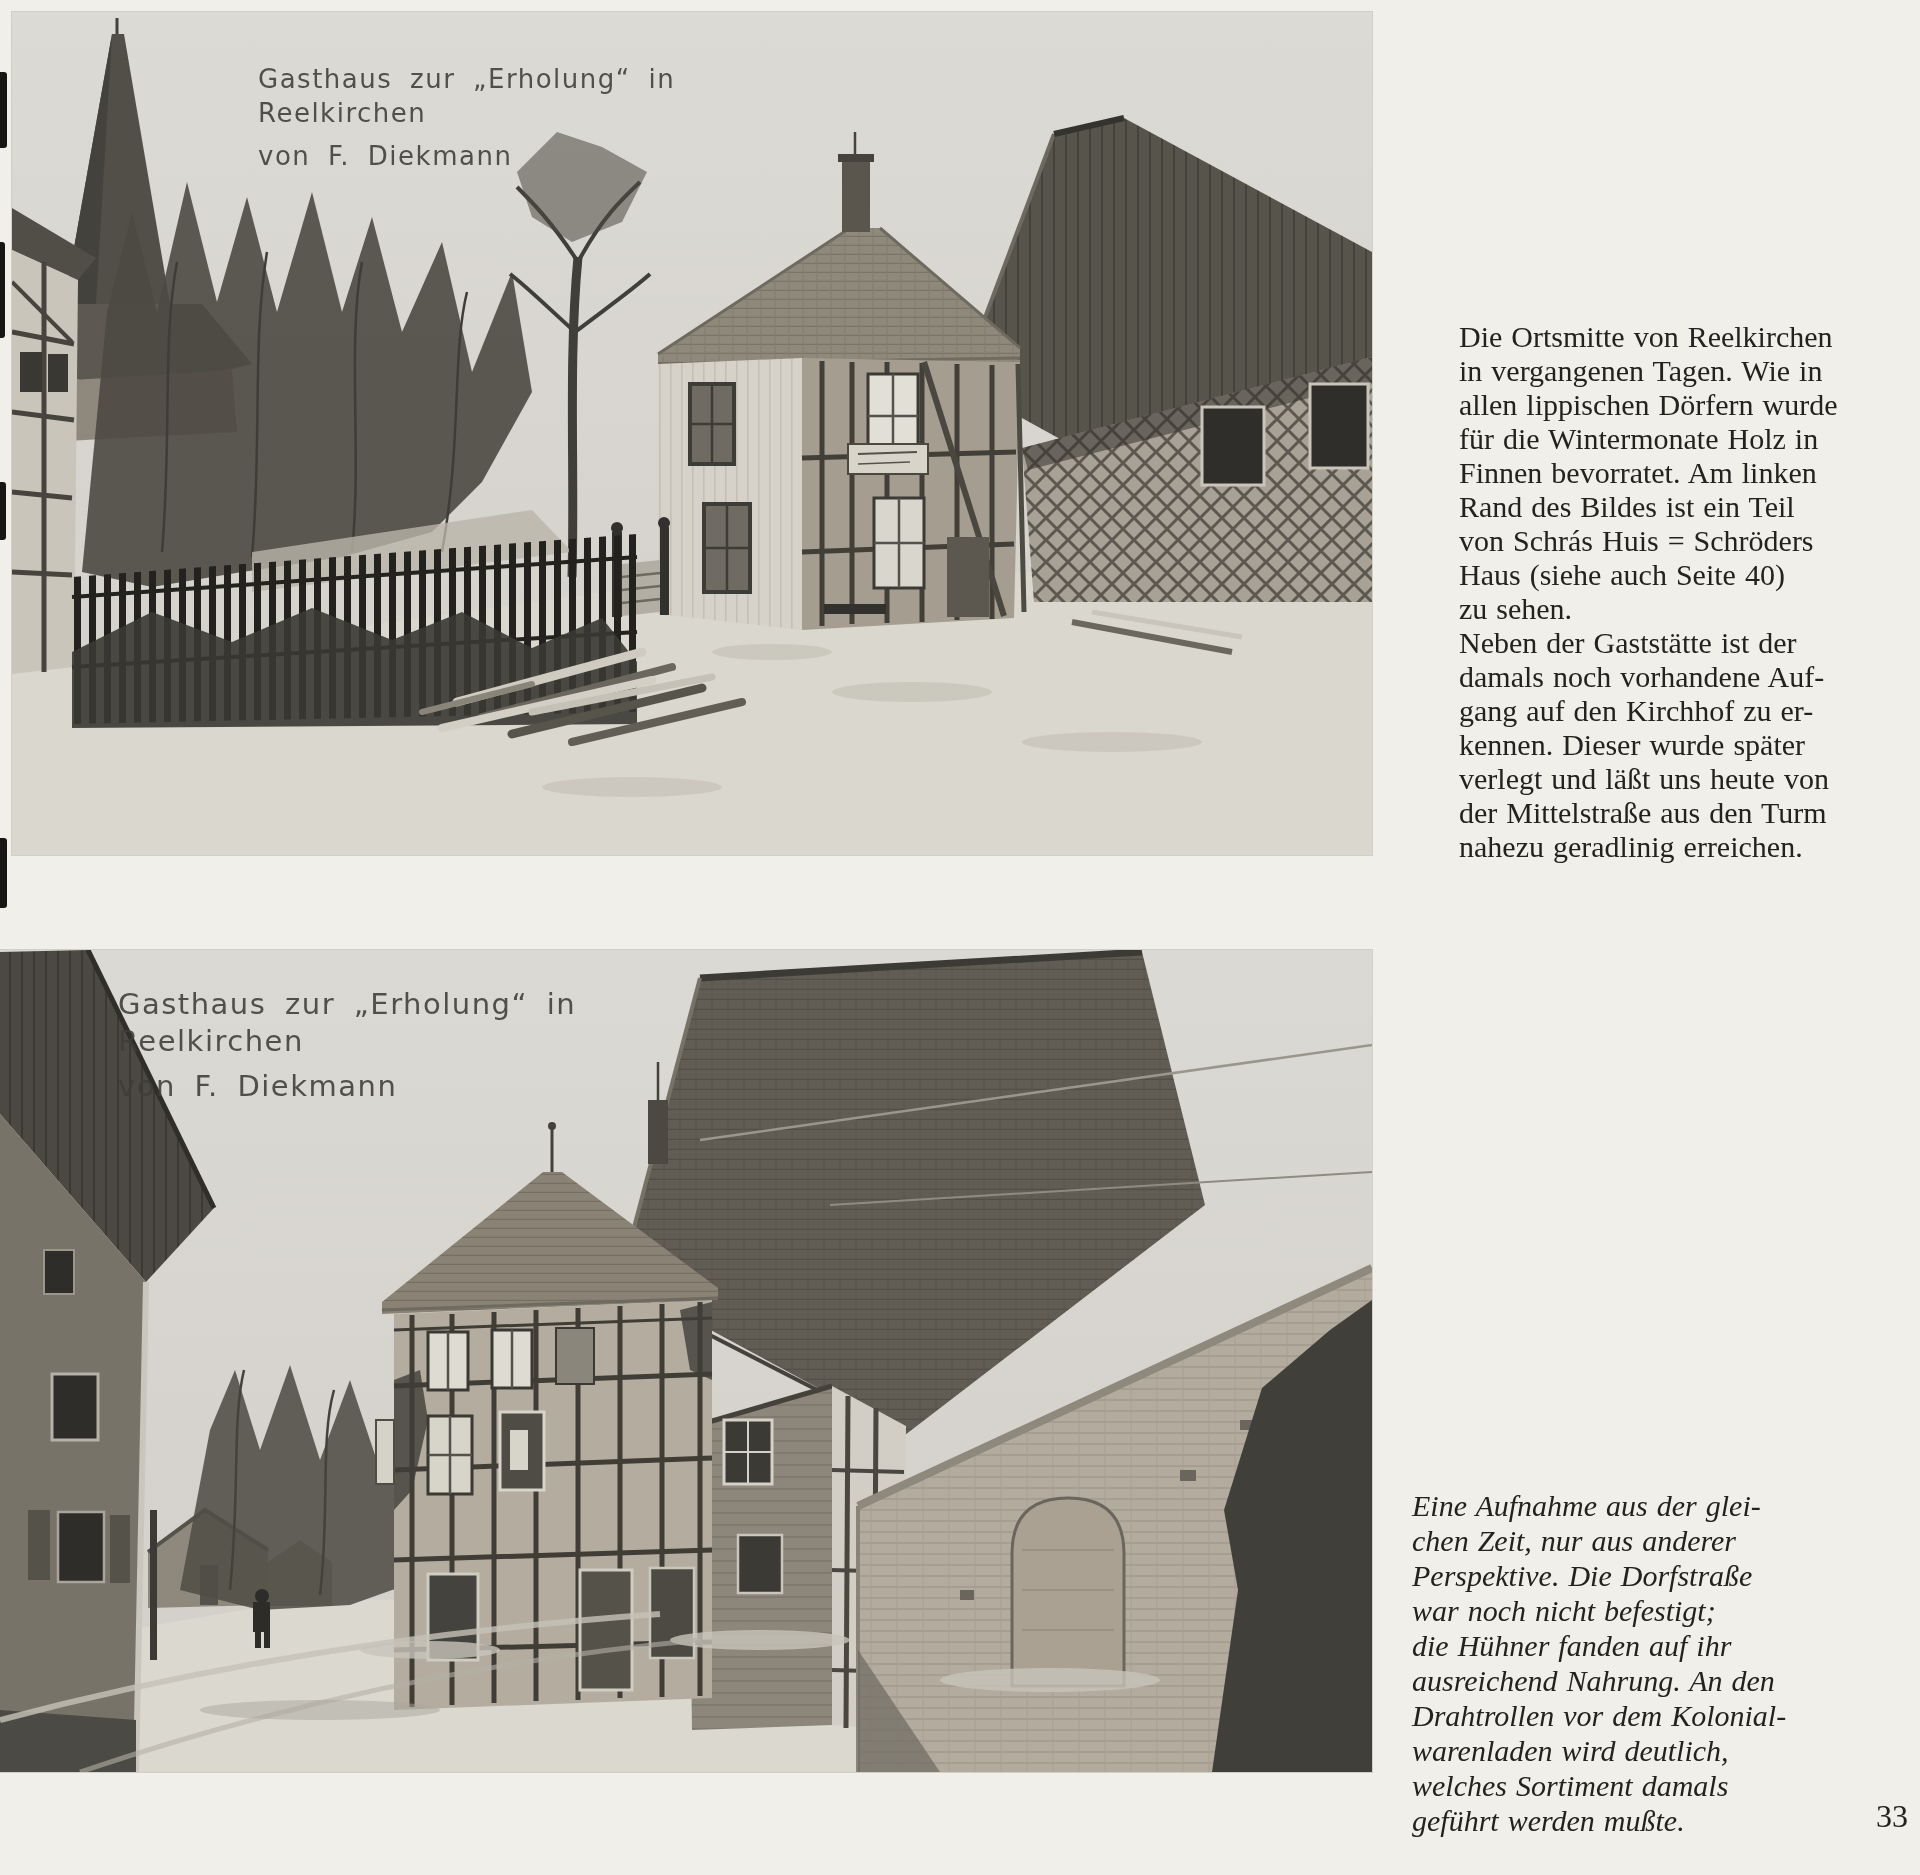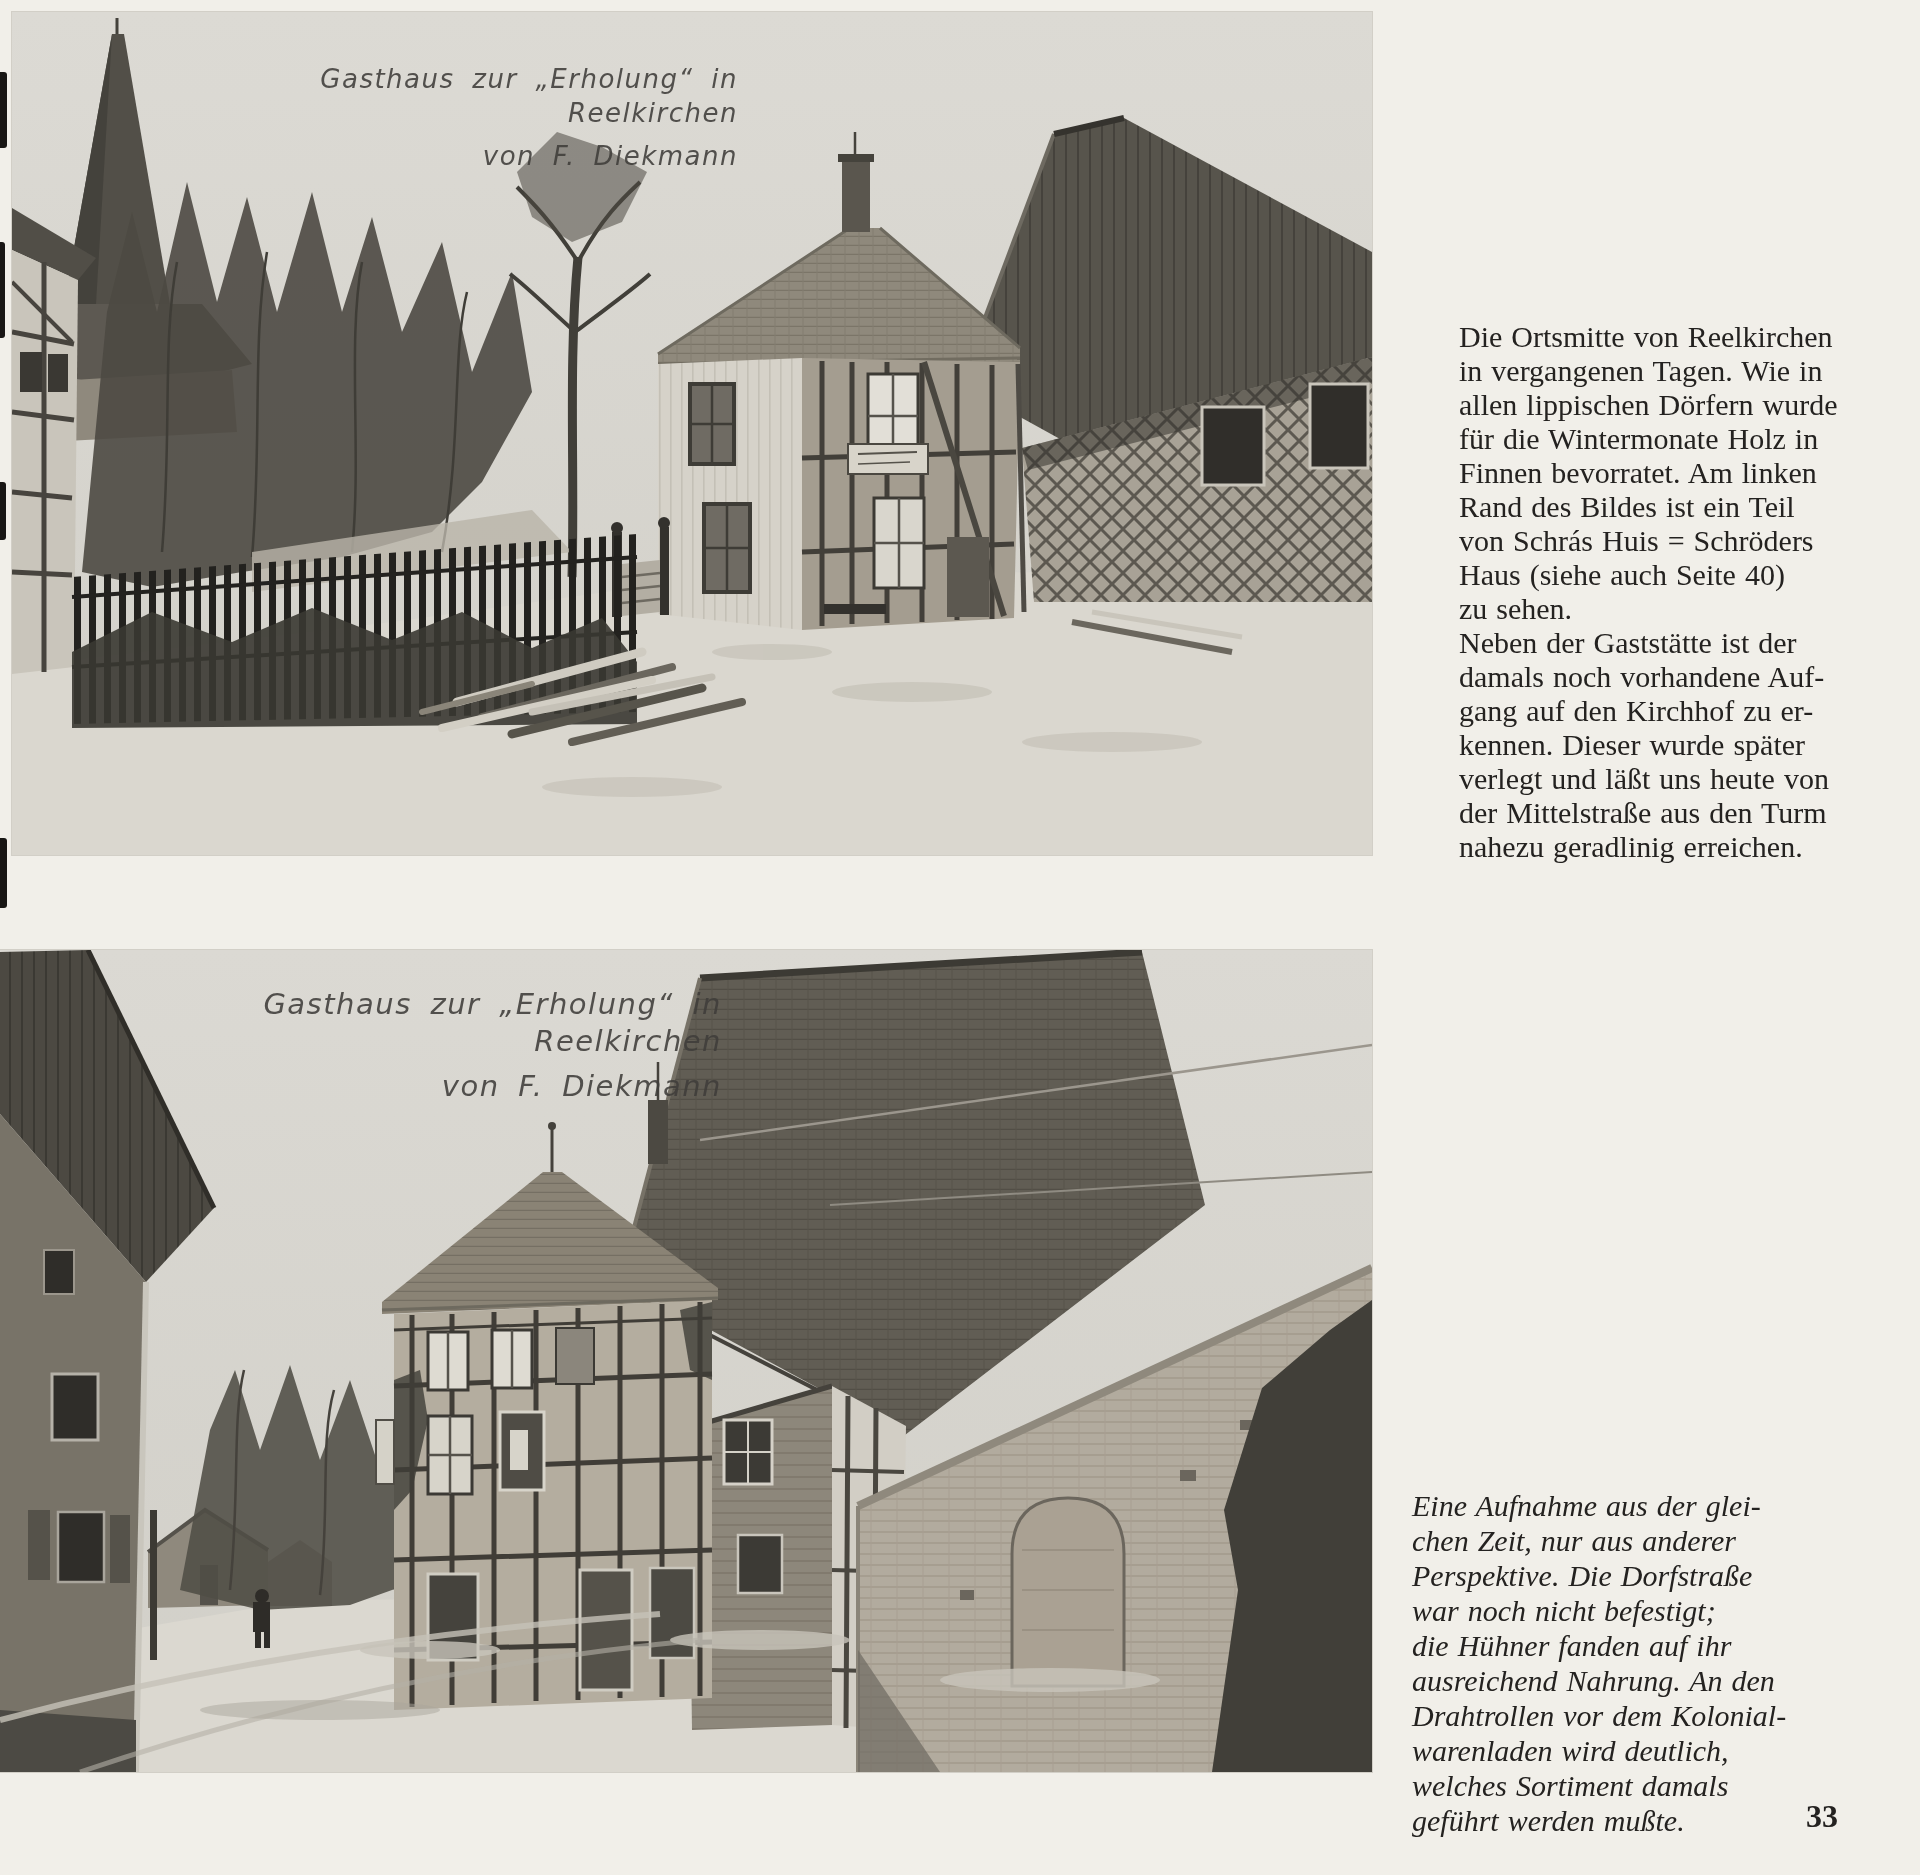--- a/index.html
+++ b/index.html
@@ -18,44 +18,43 @@
   .page{position:absolute;inset:0;}
   .photo{
     position:absolute;margin:0;padding:0;
     box-shadow: inset 0 0 20px rgba(70,65,58,.25), 0 0 0 1px rgba(120,112,100,.25);
     overflow:hidden;
   }
   .photo svg{display:block;width:100%;height:100%;}
   .photo-top{left:12px;top:12px;width:1360px;height:843px;}
   .photo-bottom{left:0px;top:950px;width:1372px;height:822px;}
   .caption{
-    position:absolute;text-align:right;
+    position:absolute;text-align:left;
     font-family:"DejaVu Sans","Liberation Sans",sans-serif;
     color:var(--caption,#3f3d3a);
     letter-spacing:1.5px;word-spacing:8px;
     opacity:.88;
-    font-style:italic;
   }
   .cap-line{display:block;}
   .cap1{left:246px;top:50px;width:480px;font-size:26px;line-height:34px;}
   .cap1 .cap-line + .cap-line{margin-top:9px;}
   .cap2{left:118px;top:36px;width:604px;font-size:29px;line-height:37px;}
   .cap2 .cap-line + .cap-line{margin-top:8px;}
   .body-text{
     position:absolute;left:1412px;width:478px;
     font-size:30px;line-height:34px;
     color:var(--text,#242220);
     white-space:pre-line;
     word-spacing:1.5px;
   }
   .para-1{top:320px;margin-left:47px;}
   .para-2{top:1488px;line-height:35px;font-style:italic;}
   .page-number{
-    position:absolute;left:1806px;top:1798px;
-    font-size:32px;color:var(--text,#242220);font-weight:bold;
+    position:absolute;left:1876px;top:1798px;
+    font-size:32px;color:var(--text,#242220);
   }
   .sliver{position:absolute;left:0;background:#181614;border-radius:0 3px 3px 0;}
   .sv1{top:72px;width:7px;height:76px;}
   .sv2{top:242px;width:5px;height:96px;}
   .sv3{top:482px;width:6px;height:58px;}
   .sv4{top:838px;width:7px;height:70px;}
 </style>
 </head>
 <body>
 

